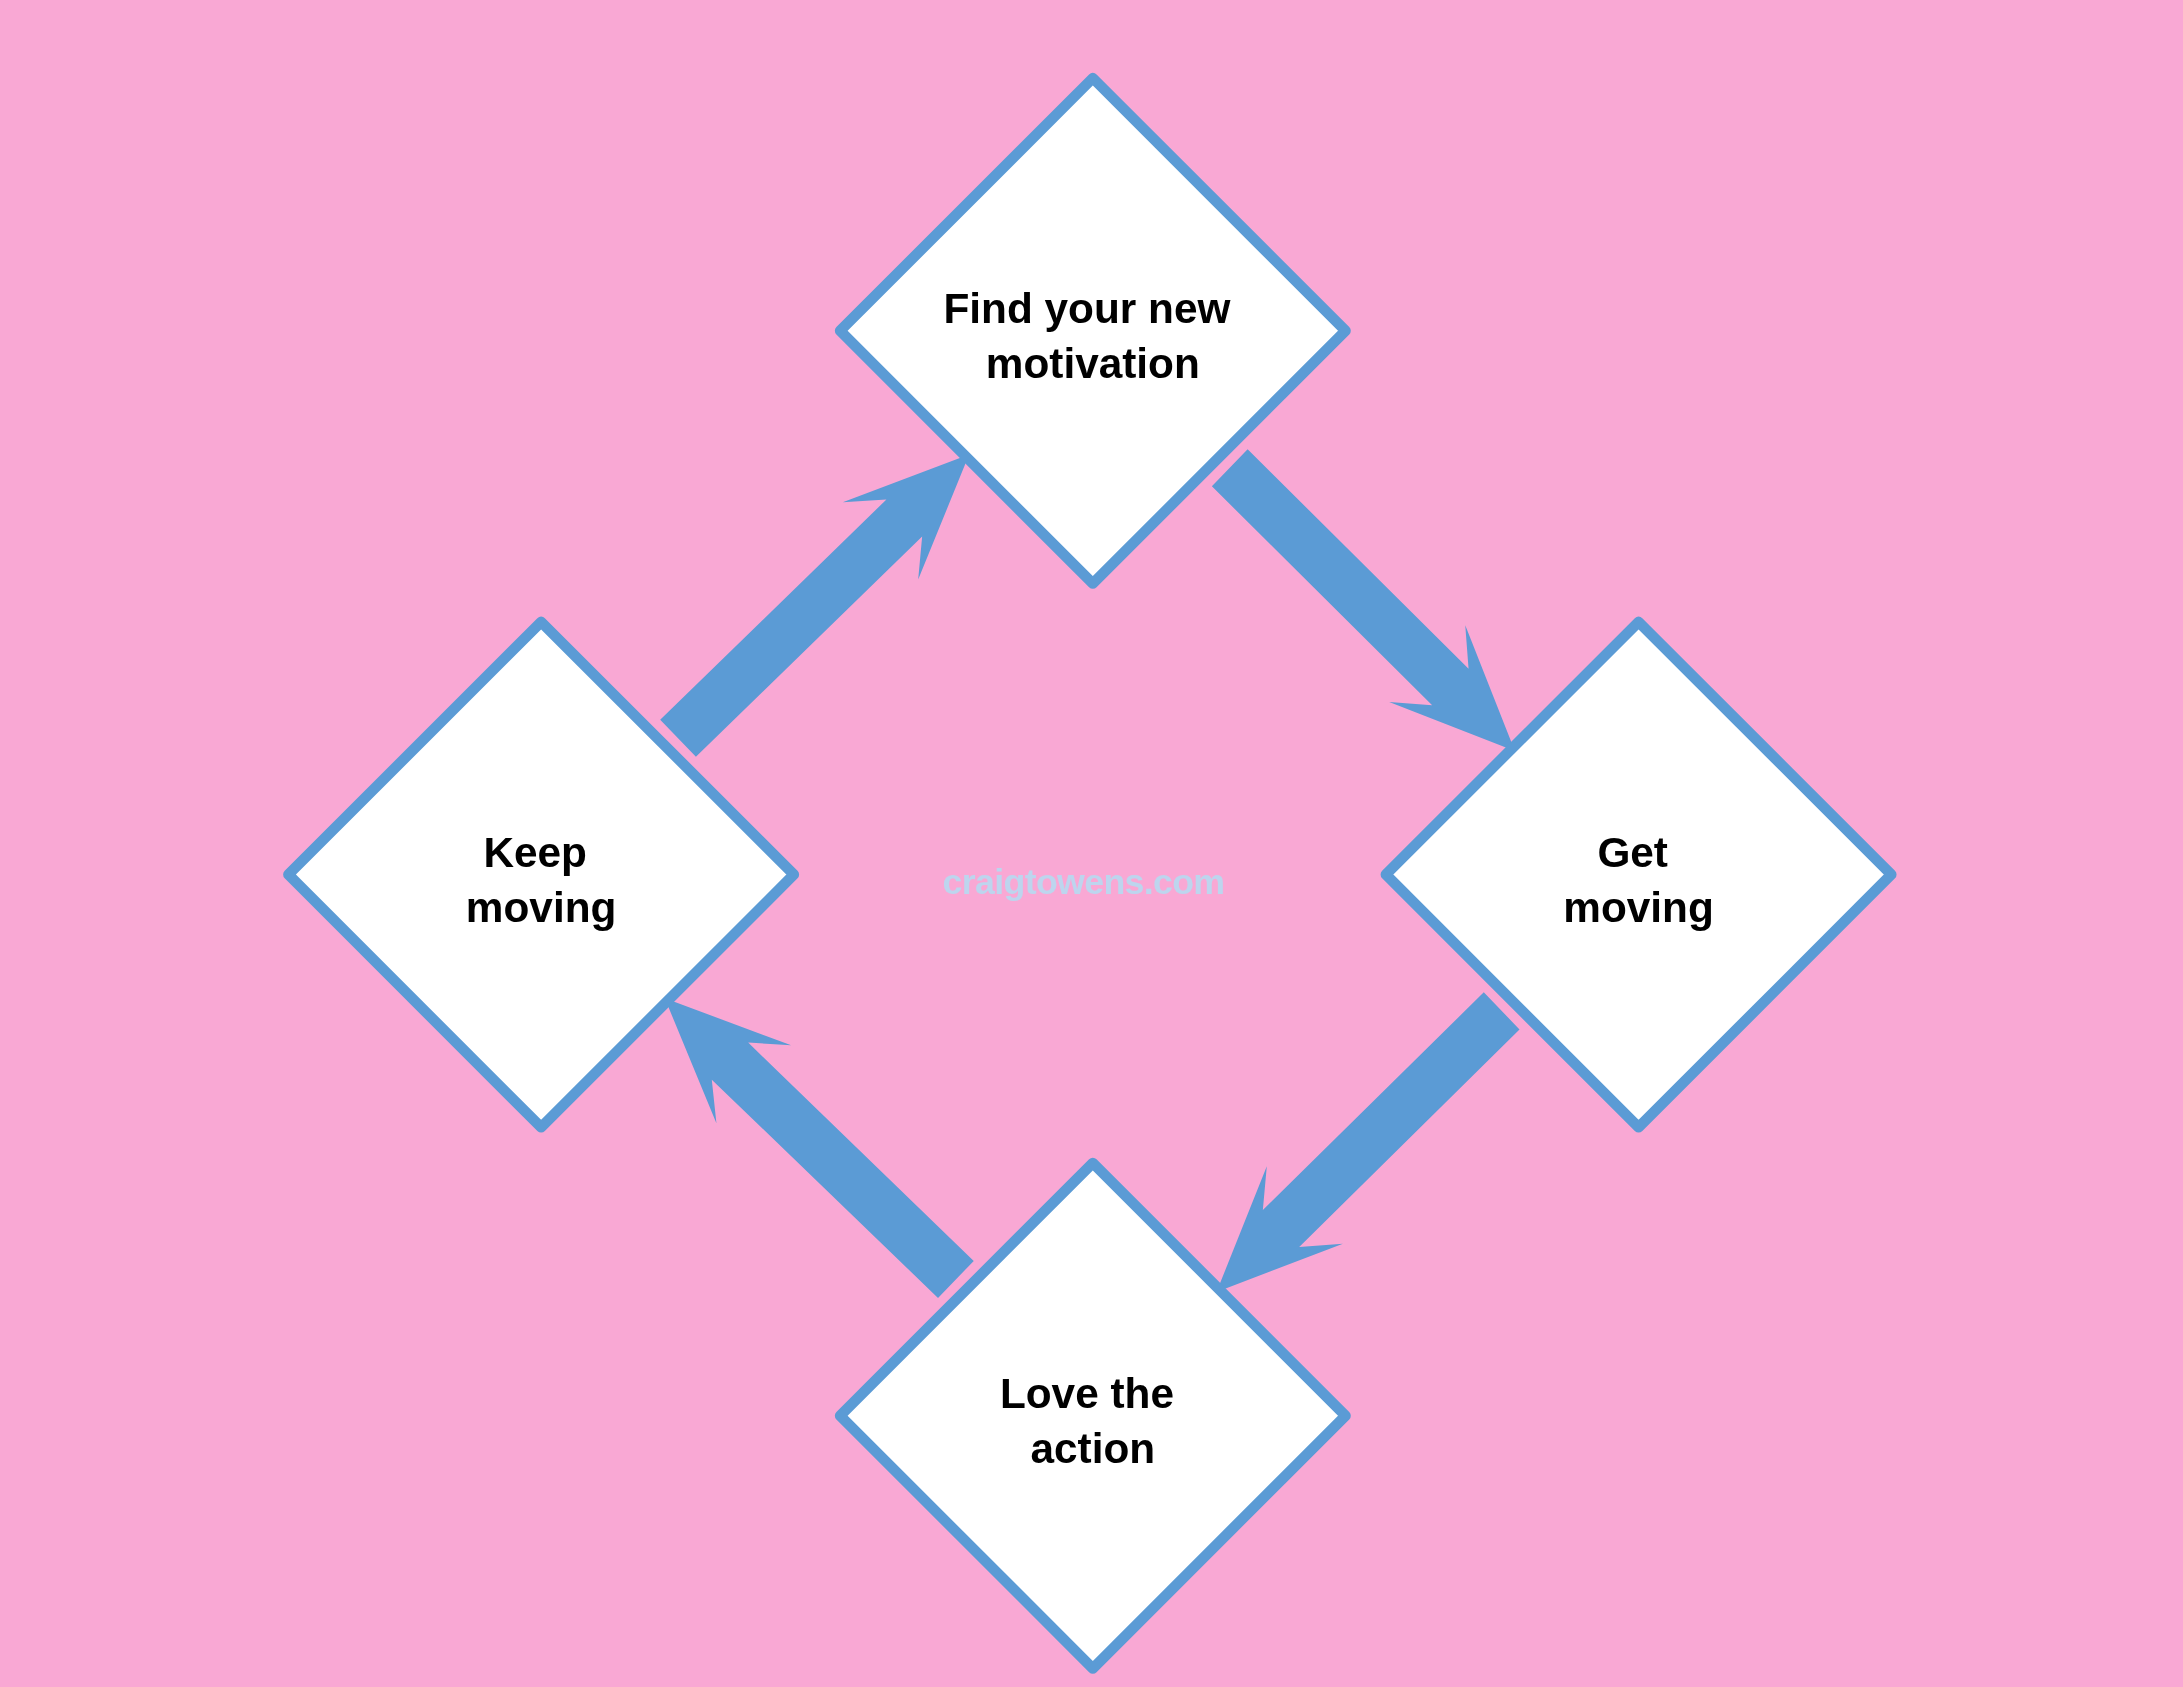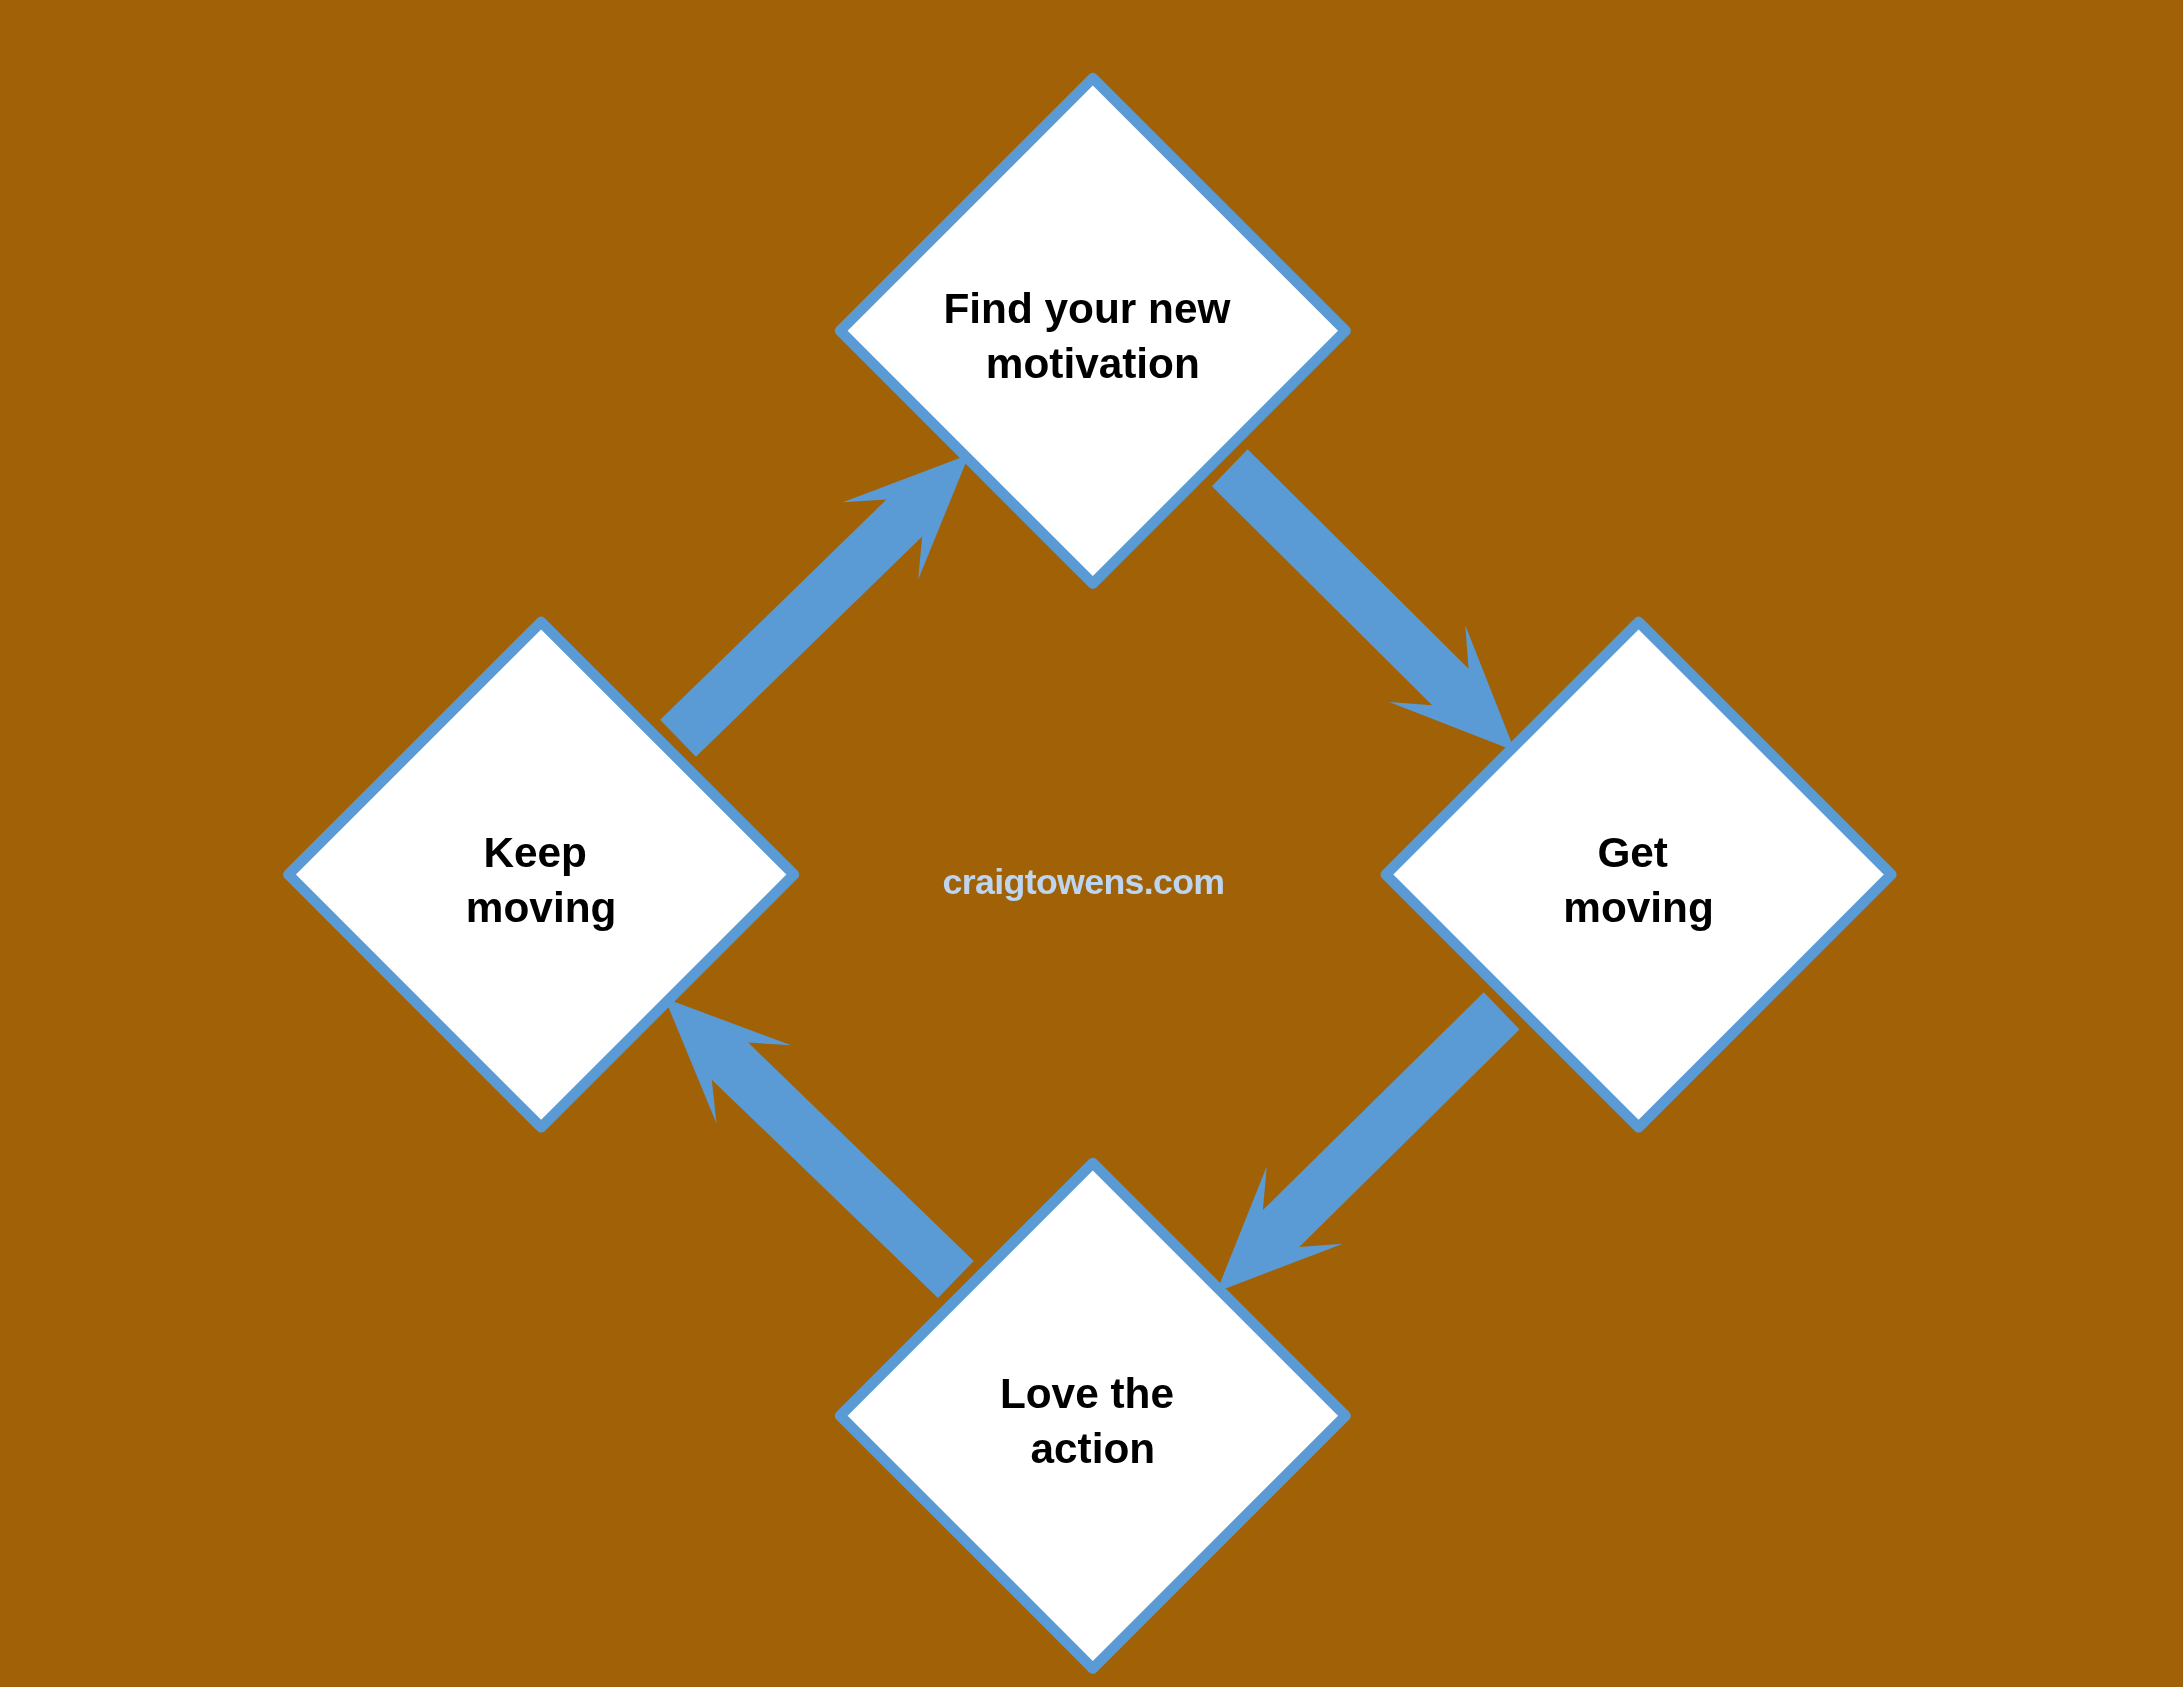--- a/index.html
+++ b/index.html
@@ -4,21 +4,21 @@
 <style>
   html, body {
     margin: 0;
     padding: 0;
     background: #ffffff;
   }
   .stage {
     position: relative;
     width: 2183px;
     height: 1687px;
-    background: #a16207;
+    background: #f9a8d4;
     font-family: "Liberation Sans", sans-serif;
     overflow: hidden;
   }
   .stage svg {
     display: block;
     width: 100%;
     height: 100%;
   }
   .diamond {
     fill: var(--color-node_fill, #ffffff);

